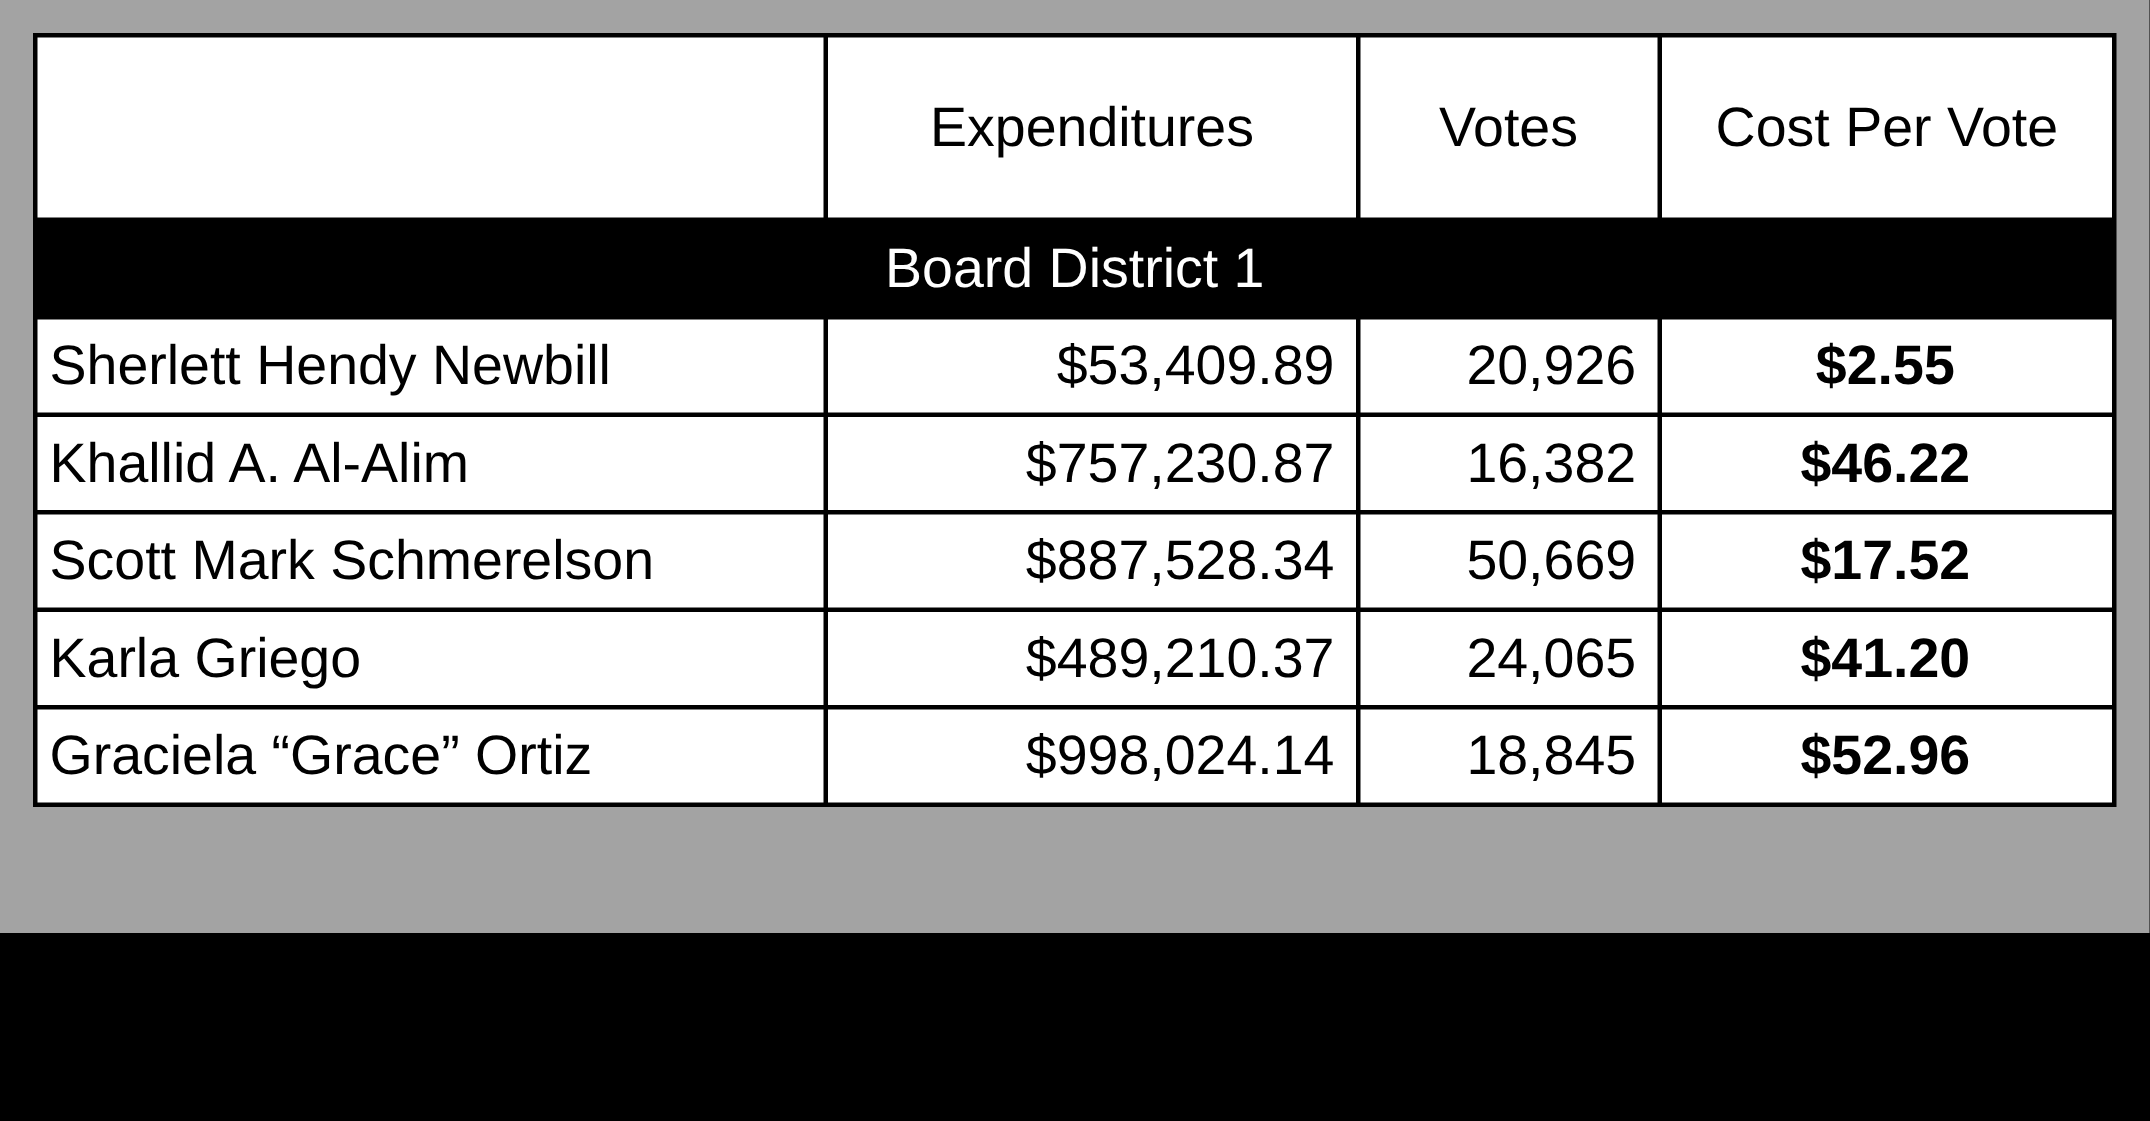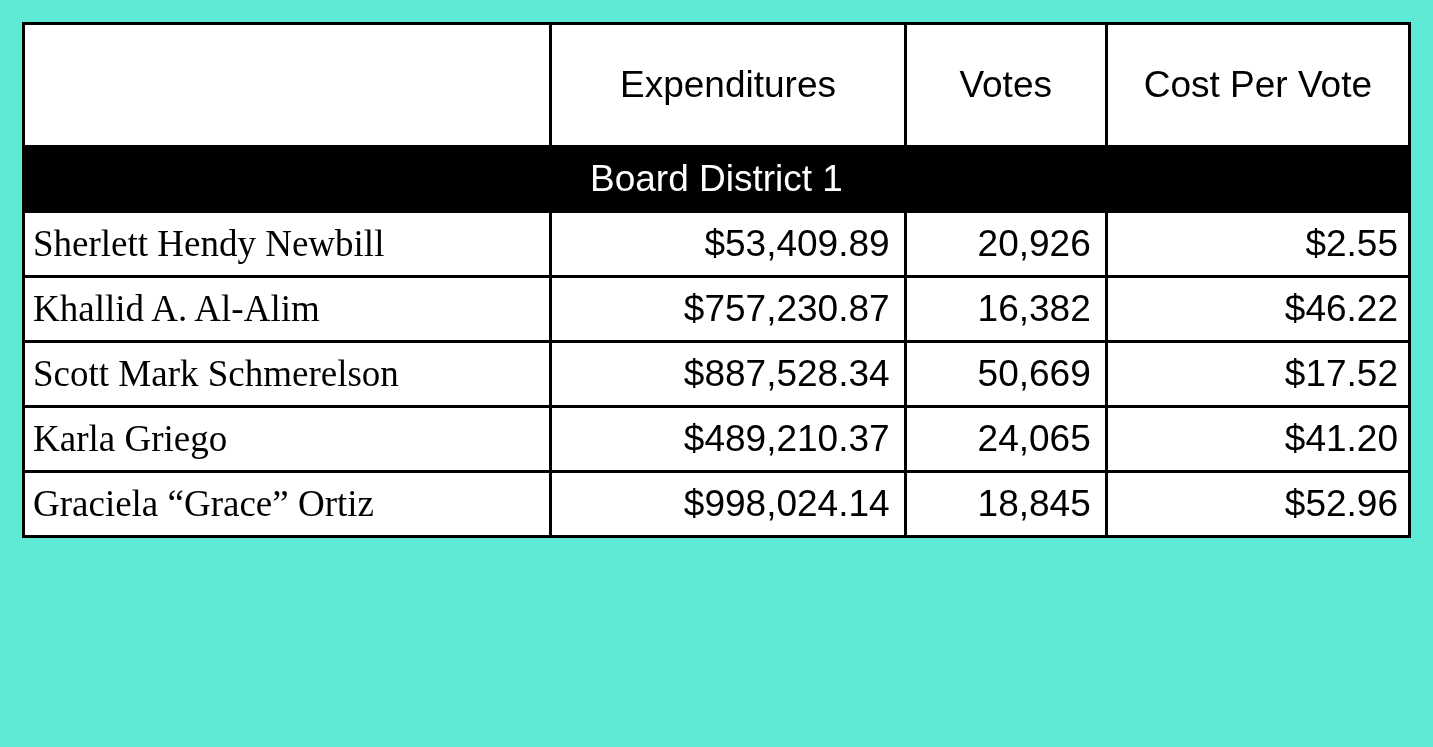--- a/index.html
+++ b/index.html
@@ -9,22 +9,22 @@
   }
   body {
     width: 1433px;
     height: 747px;
     font-family: "Liberation Sans", sans-serif;
     overflow: hidden;
   }
   .page {
     position: relative;
     width: 1433px;
-    height: 747px;
-    background: #5eead4;
+    height: 622px;
+    background: #a3a3a3;
     box-sizing: border-box;
     padding: 22px 22px 22px 22px;
   }
   table.vote-table {
     border-collapse: separate;
     border-spacing: 3px 3px;
     width: 1389px;
     table-layout: fixed;
     background: #000000;
   }
@@ -50,29 +50,30 @@
     height: 120px;
     white-space: normal;
     line-height: 1.05;
   }
   thead th.blank-head {
     background: #ffffff;
   }
   tbody td.cand-name {
     text-align: left;
     height: 62px;
-    font-family: Liberation Serif, serif;
   }
   tbody td.num {
     text-align: right;
     height: 62px;
     padding-right: 14px;
   }
   tbody td.num.center {
+    text-align: center;
     padding-right: 10px;
+    font-weight: bold;
   }
   tr.district-row td {
     background: #000000;
     color: #ffffff;
     text-align: center;
     font-size: 37px;
     height: 62px;
     padding-left: 8px;
     border: none;
   }

